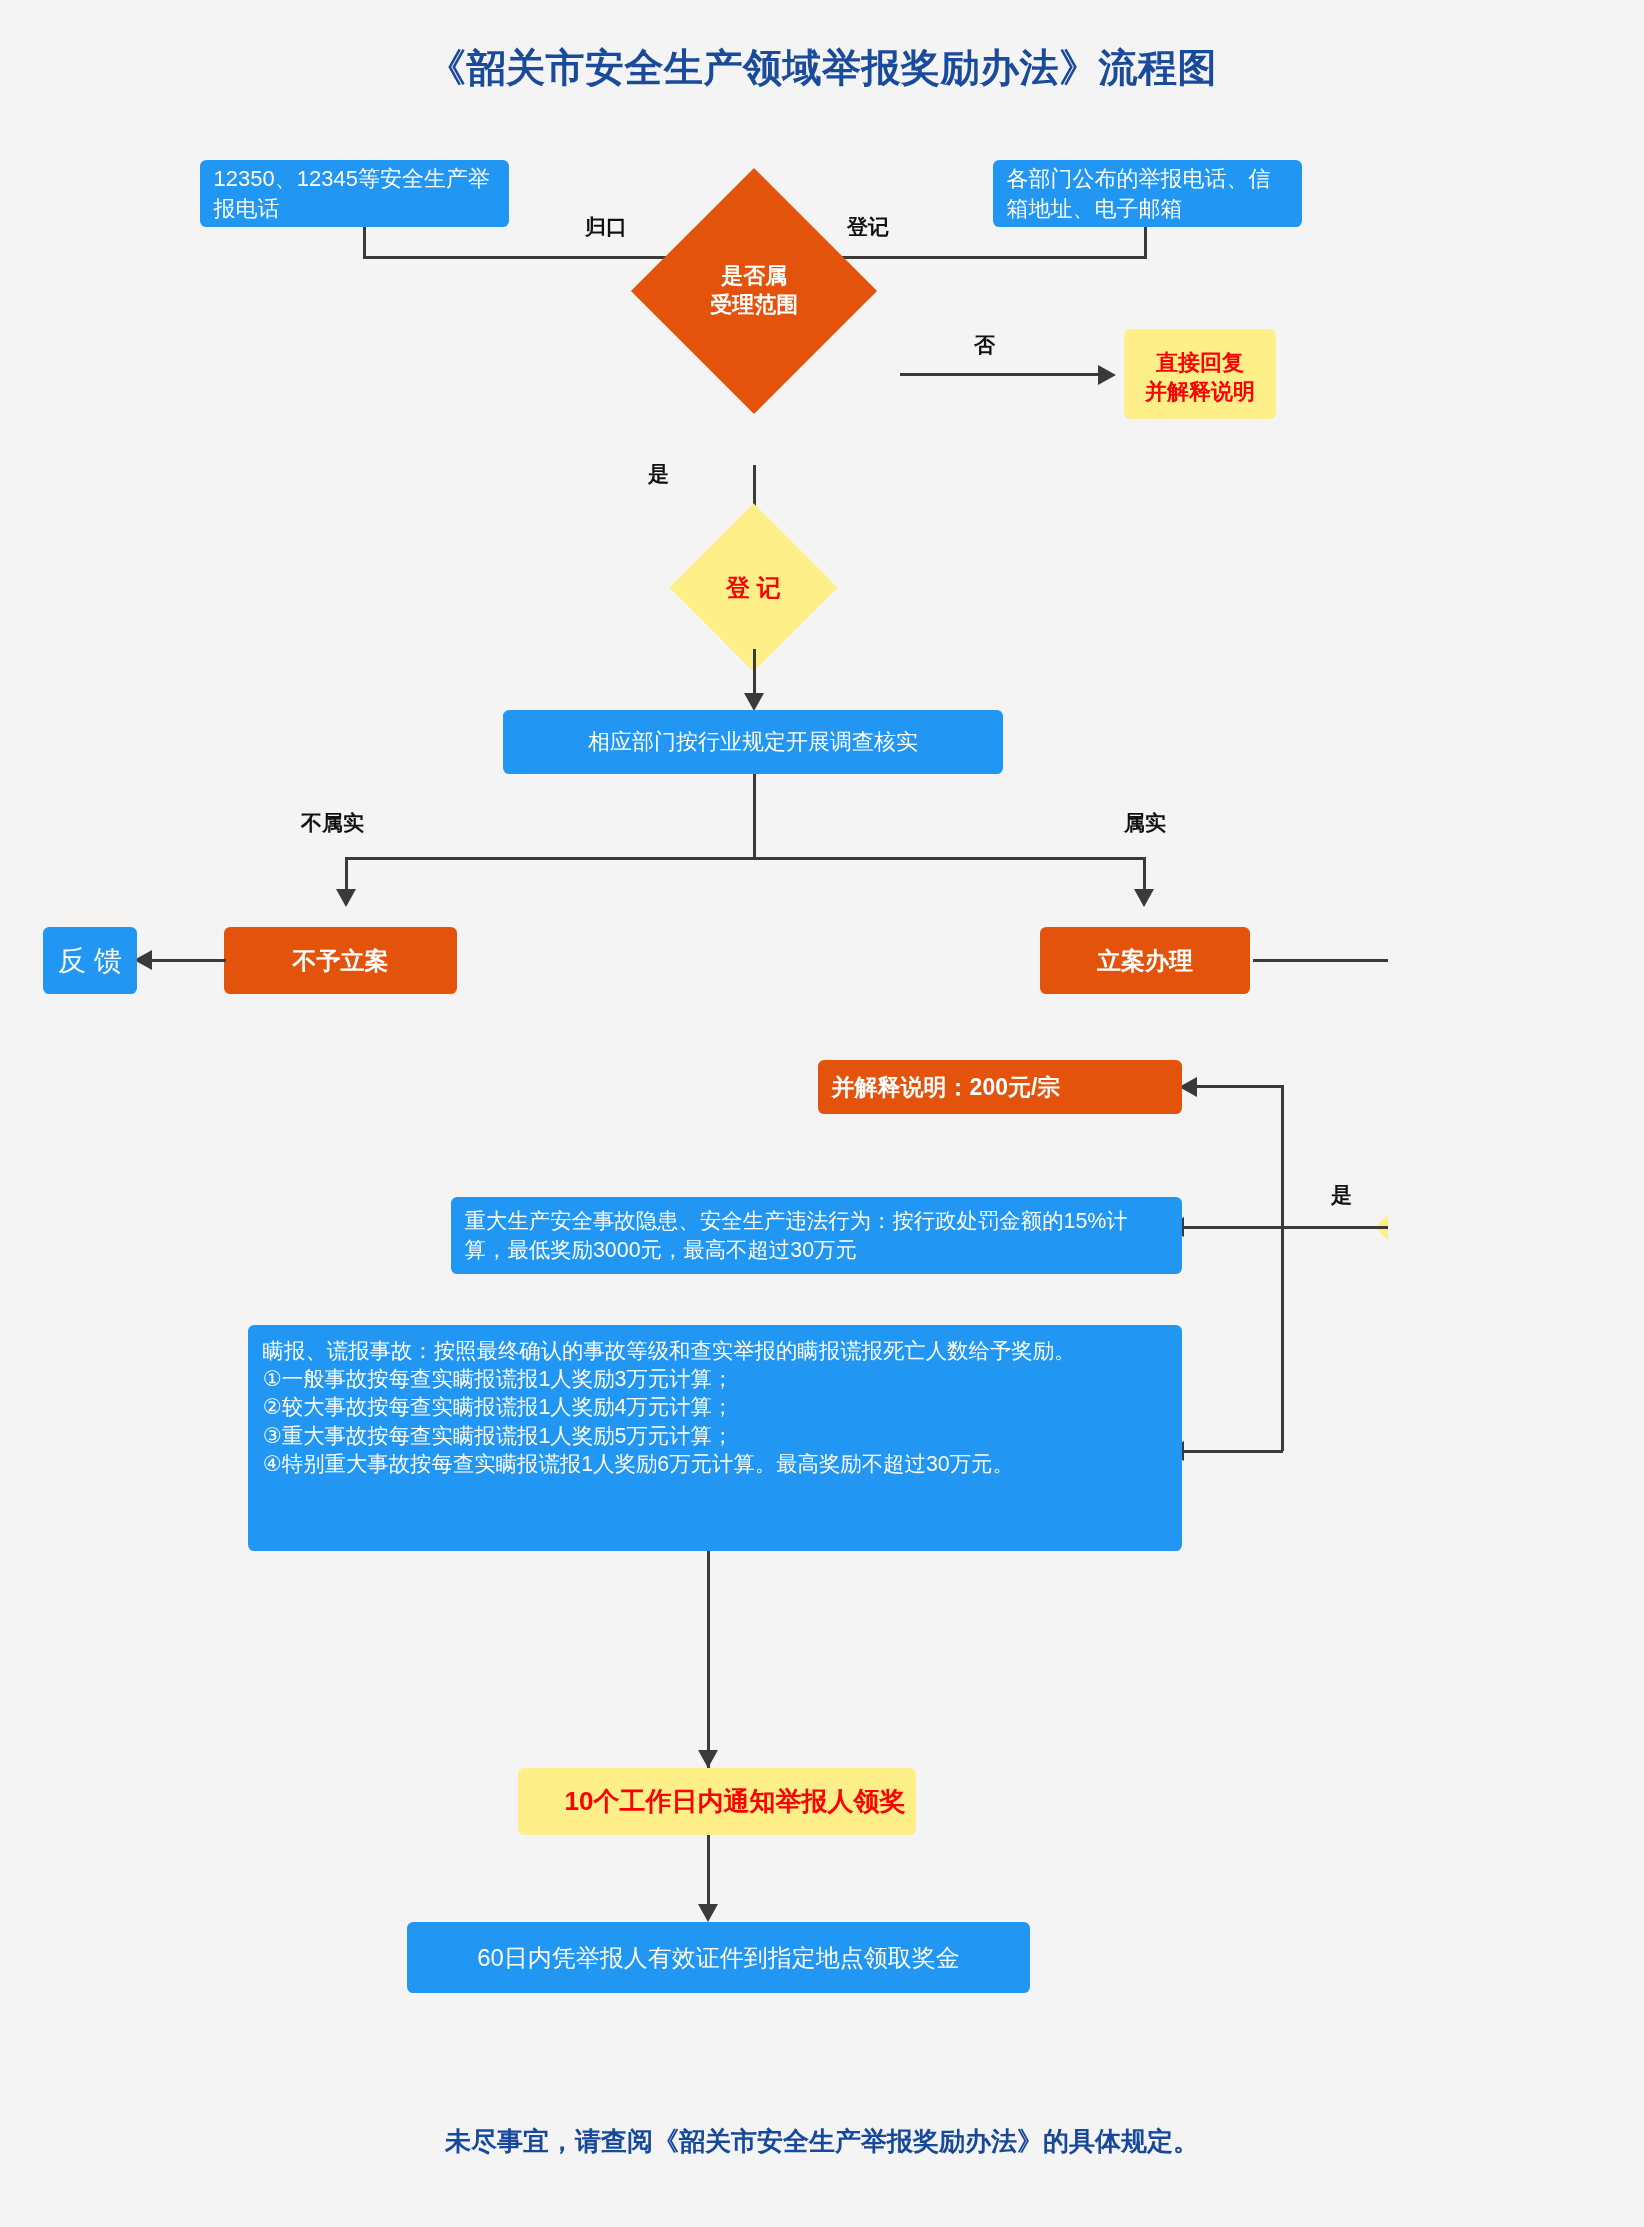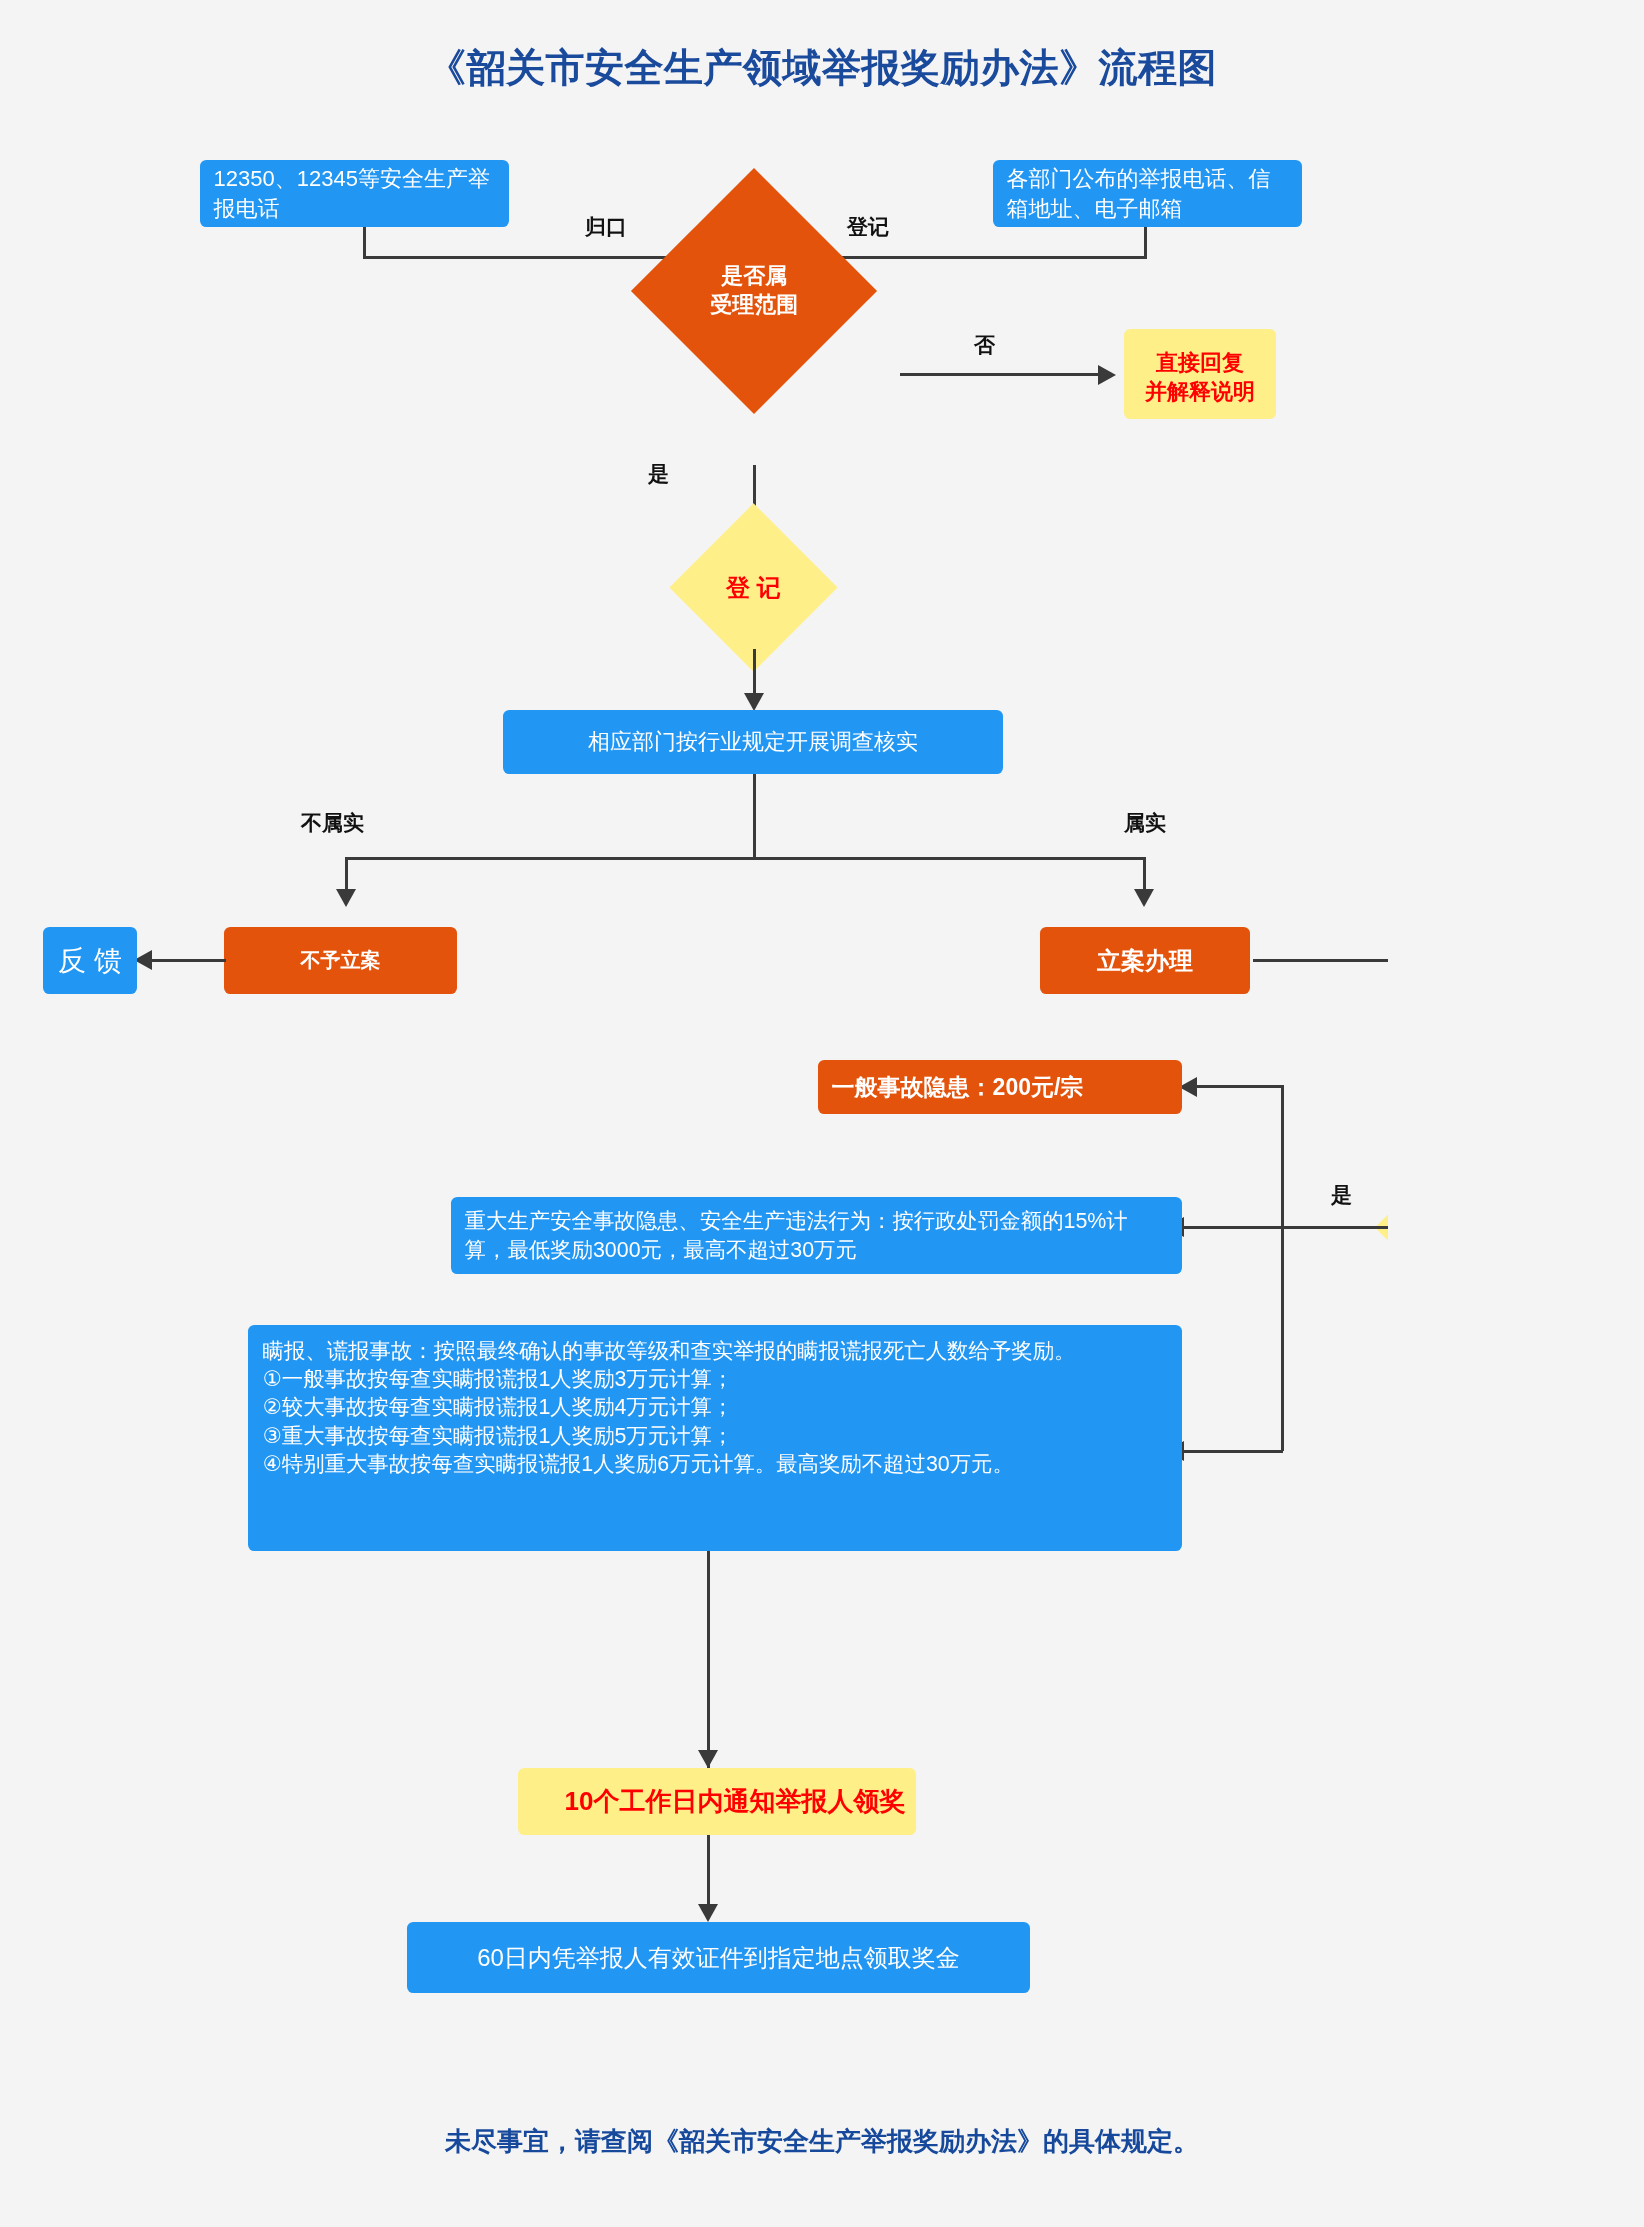--- a/index.html
+++ b/index.html
@@ -157,21 +157,21 @@
   <div class="ln vl" style="left:753px; top:774px; height:85px;"></div>
   <div class="ln hl" style="left:345px; top:857px; width:800px;"></div>
   <div class="ln vl" style="left:345px; top:857px; height:46px;"></div>
   <div class="arrow arr-down" style="left:336px; top:889px;"></div>
   <div class="ln vl" style="left:1143px; top:857px; height:46px;"></div>
   <div class="arrow arr-down" style="left:1134px; top:889px;"></div>
 
   <div class="elabel" style="left:301px; top:809px;">不属实</div>
   <div class="elabel" style="left:1124px; top:809px;">属实</div>
 
-  <div class="node orange center" style="left:224px; top:927px; width:233px; height:67px; font-size:20px;">
+  <div class="node orange center" style="left:224px; top:927px; width:233px; height:67px; font-size:24px;">
     <span class="txt">不予立案</span>
   </div>
 
   <div class="ln hl" style="left:152px; top:959px; width:74px;"></div>
   <div class="arrow arr-left" style="left:134px; top:950px;"></div>
 
   <div class="node blue center" style="left:43px; top:927px; width:94px; height:67px; font-size:28px;">
     <span class="txt">反 馈</span>
   </div>
 
@@ -212,21 +212,21 @@
   <div class="ln hl" style="left:1197px; top:1085px; width:87px;"></div>
   <div class="arrow arr-left" style="left:1179px; top:1077px;"></div>
 
   <div class="ln hl" style="left:1183px; top:1226px; width:100px;"></div>
   <div class="arrow arr-left" style="left:1166px; top:1217px;"></div>
 
   <div class="ln hl" style="left:1183px; top:1450px; width:100px;"></div>
   <div class="arrow arr-left" style="left:1166px; top:1441px;"></div>
 
   <div class="node orange pad left" style="left:818px; top:1060px; width:364px; height:54px; font-size:23px;">
-    <span class="txt">一般事故隐患：200元/宗</span>
+    <span class="txt">并解释说明：200元/宗</span>
   </div>
 
   <div class="node blue pad left" style="left:451px; top:1197px; width:731px; height:77px; font-size:21.4px;">
     <span class="txt">重大生产安全事故隐患、安全生产违法行为：按行政处罚金额的15%计算，最低奖励3000元，最高不超过30万元</span>
   </div>
 
   <div class="node blue left" style="left:248px; top:1325px; width:934px; height:226px; font-size:21.4px; display:block; padding:11.5px 14.6px;">
     <div>瞒报、谎报事故：按照最终确认的事故等级和查实举报的瞒报谎报死亡人数给予奖励。</div>
     <div>①一般事故按每查实瞒报谎报1人奖励3万元计算；</div>
     <div>②较大事故按每查实瞒报谎报1人奖励4万元计算；</div>

